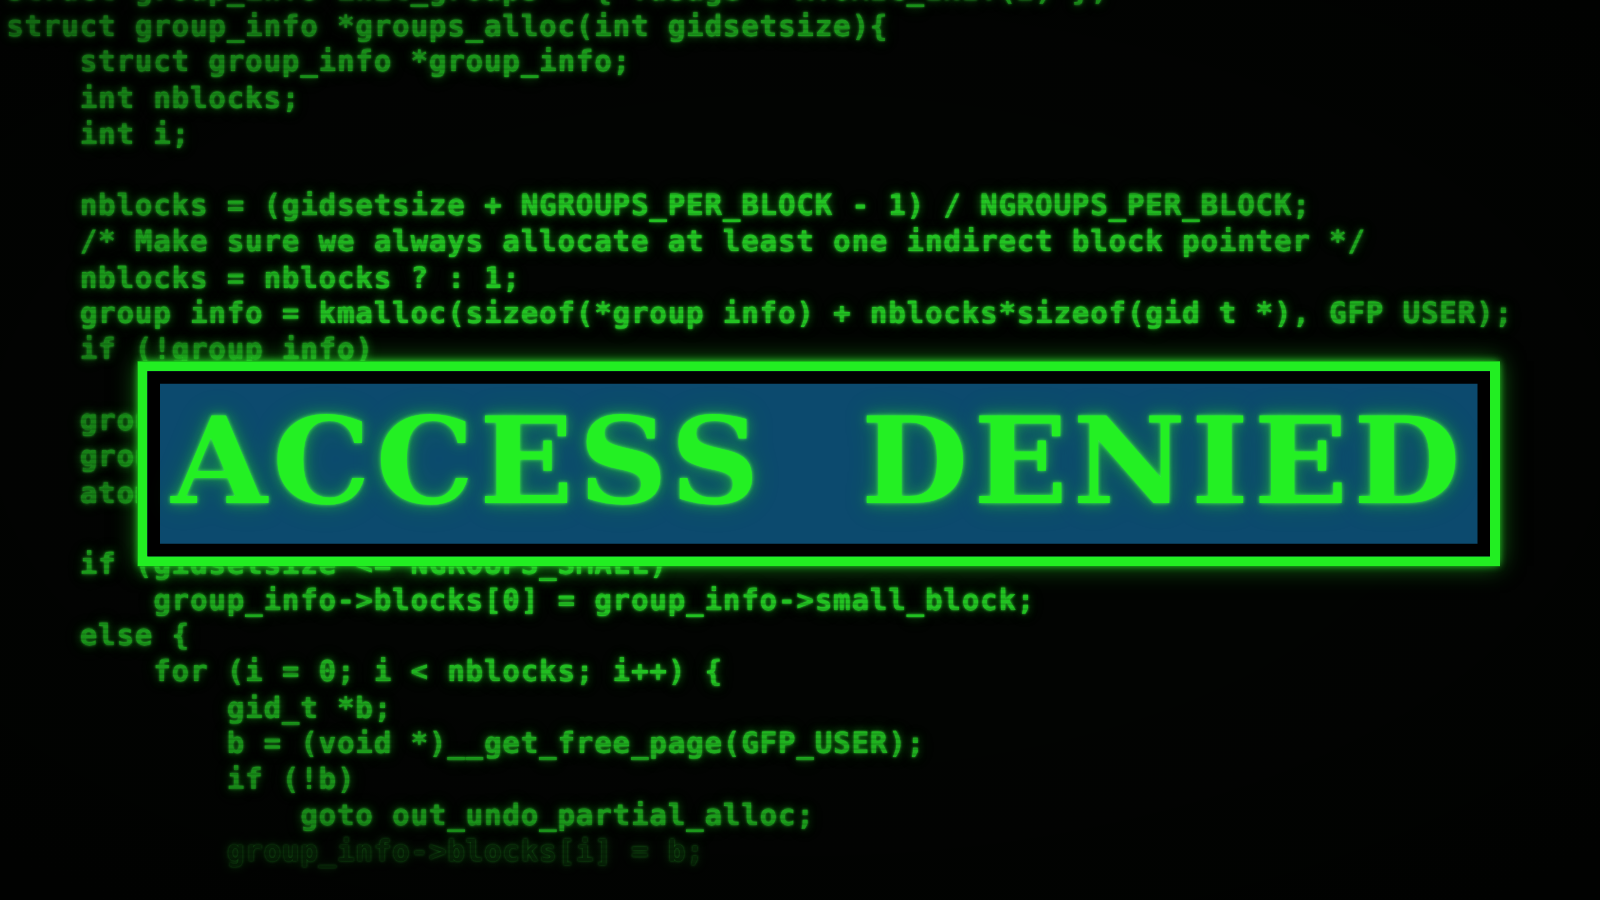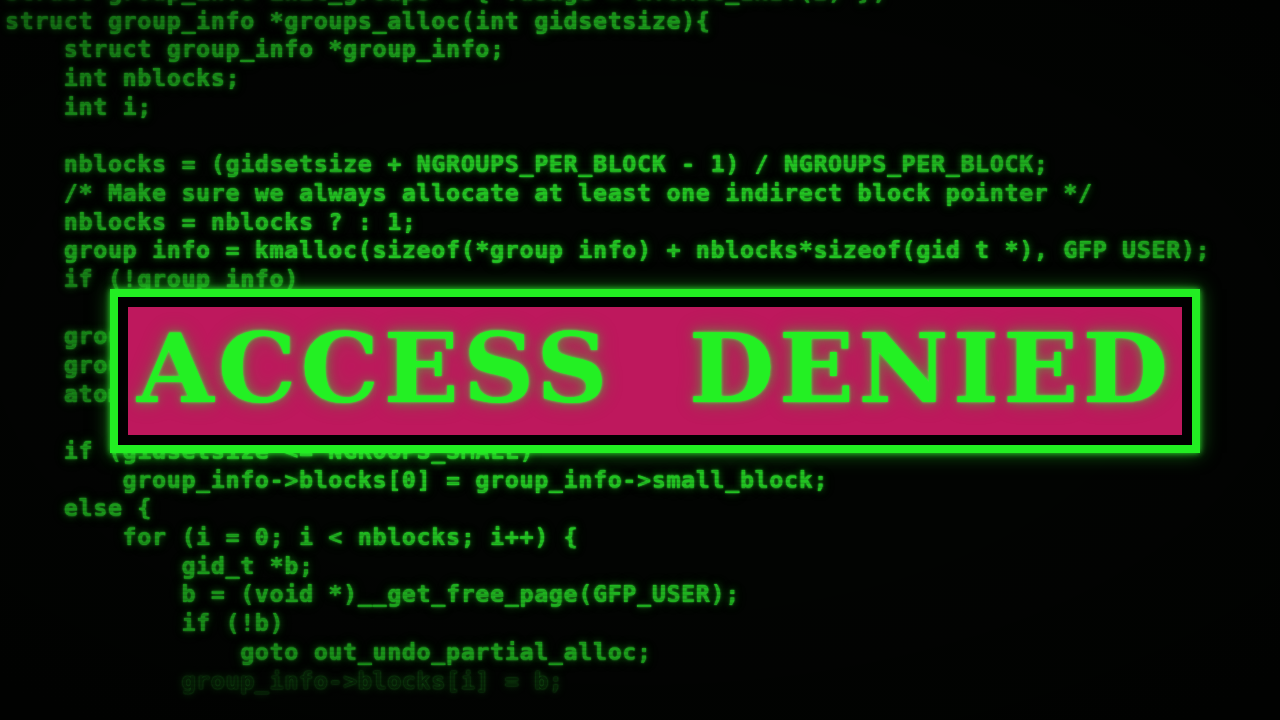--- a/index.html
+++ b/index.html
@@ -97,21 +97,21 @@
     box-shadow:
       0 0 6px rgba(50, 255, 50, 0.85),
       0 0 18px rgba(40, 230, 40, 0.50),
       inset 0 0 4px rgba(40, 230, 40, 0.35);
   }
 
   #banner-inner {
     position: relative;
     width: 100%;
     height: 100%;
-    background: #be185d;
+    background: #0c4a6e;
     box-sizing: border-box;
     border: 10px solid #000000;
     display: flex;
     align-items: center;
     justify-content: center;
   }
 
   #banner-text {
     font-family: "DejaVu Serif", "Liberation Serif", serif;
     font-weight: bold;

